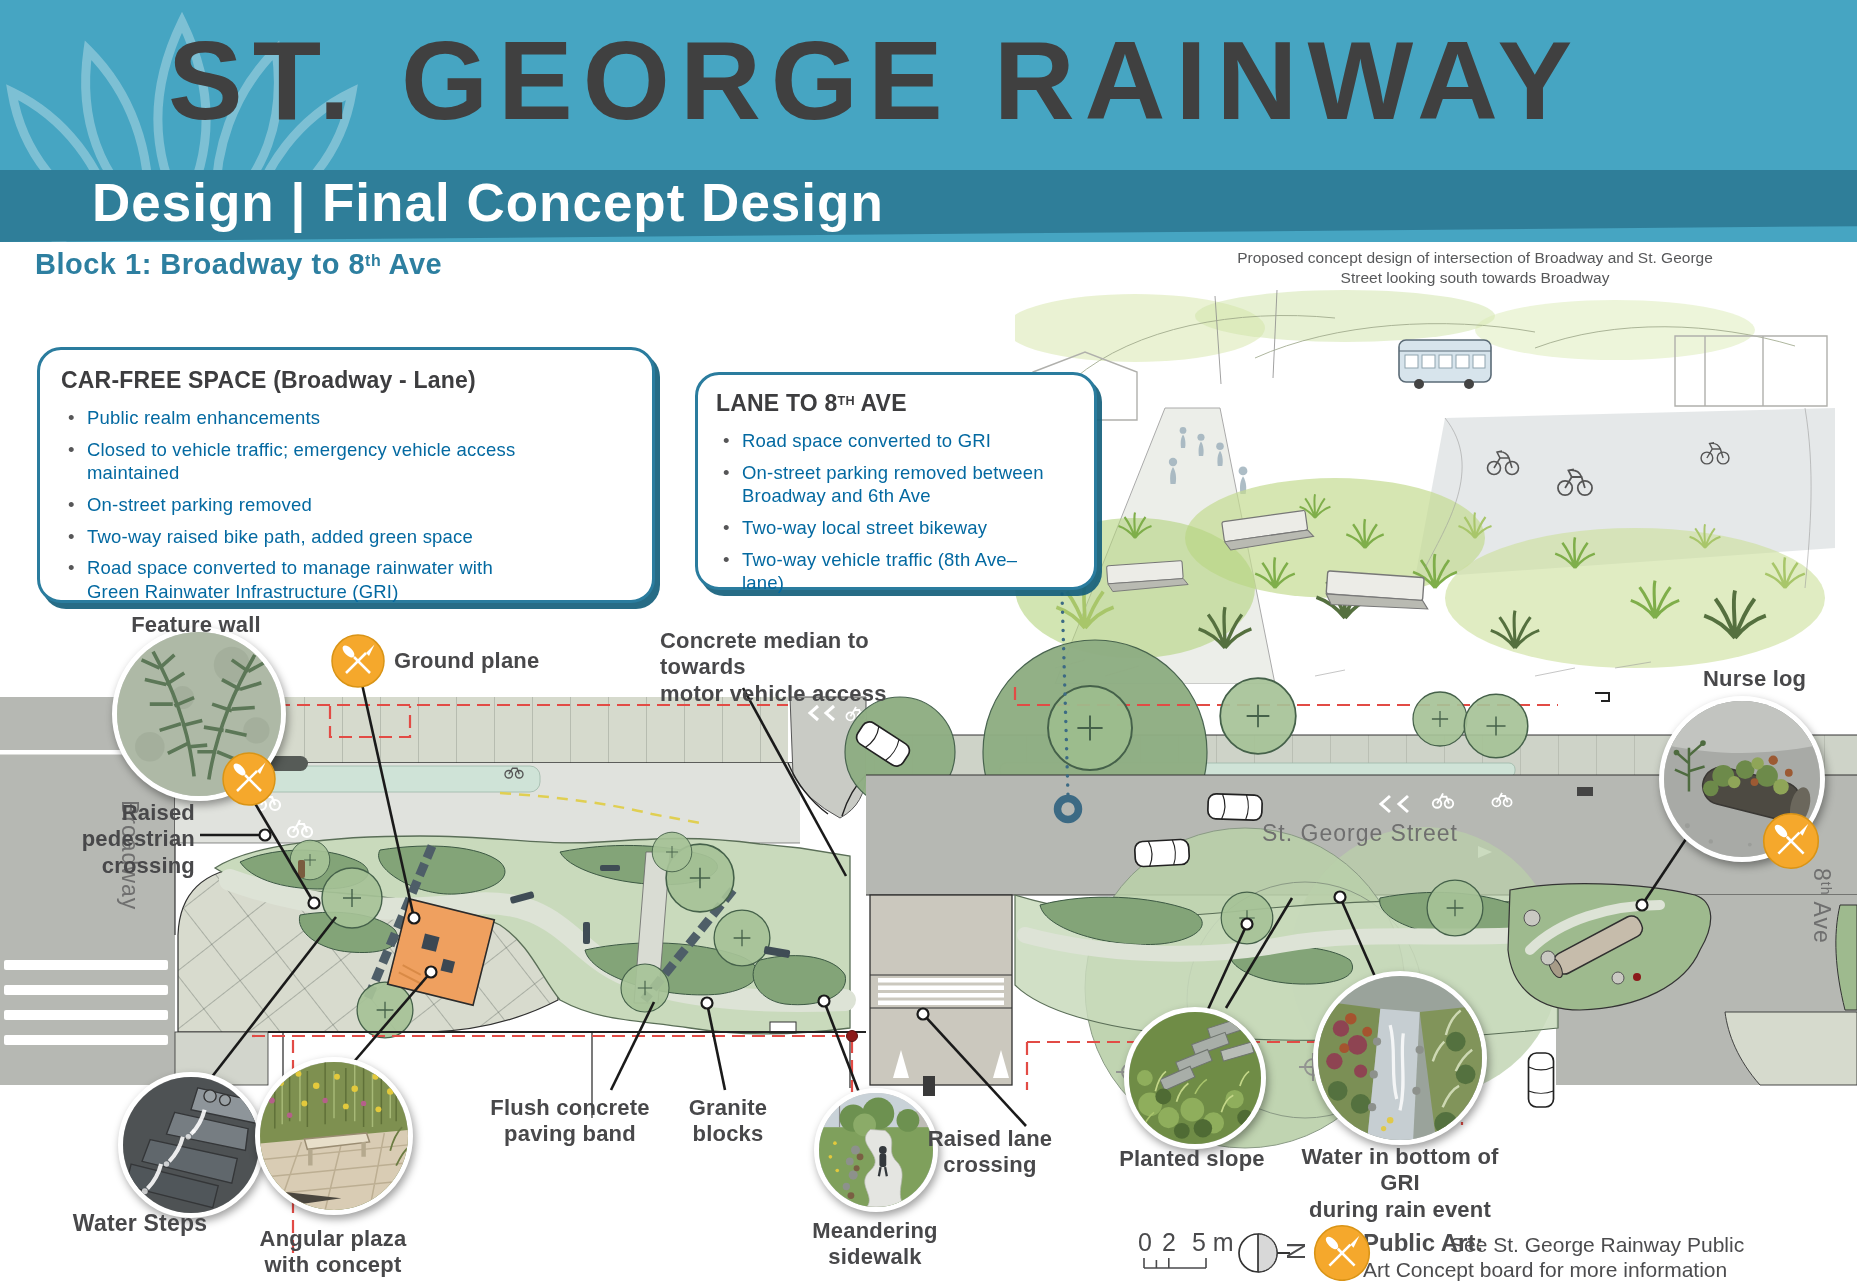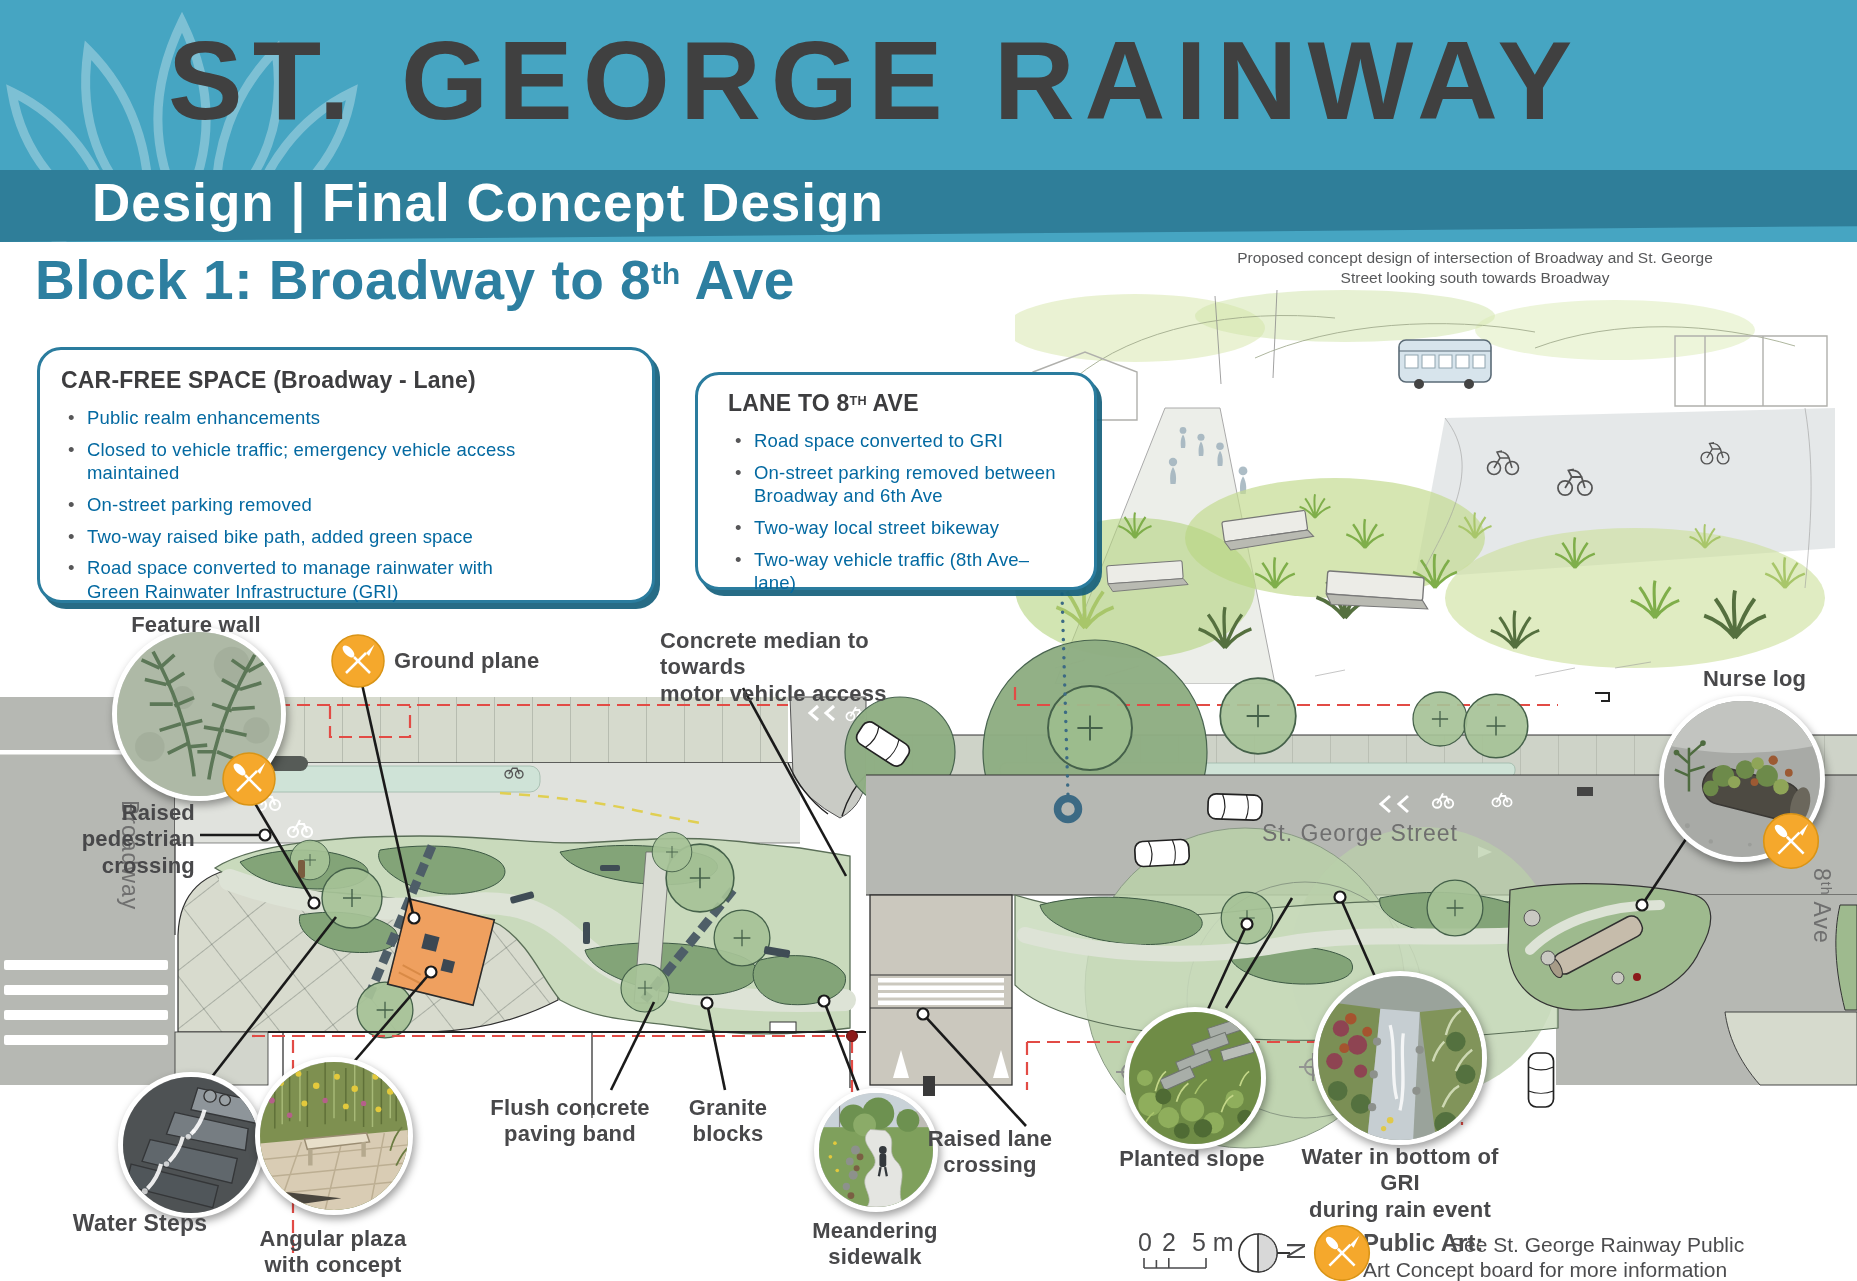--- a/index.html
+++ b/index.html
@@ -7,34 +7,34 @@
           font-family:"Liberation Sans",sans-serif;}
   
   .band{position:absolute;left:0;top:0;width:1857px;height:242px;background:#46a5c2;}
   .lotus{position:absolute;left:-8px;top:0;}
   .main-title{position:absolute;left:168px;top:16px;font-size:112px;font-weight:bold;
               color:#404040;letter-spacing:10px;white-space:nowrap;}
   .subband{position:absolute;left:0;bottom:0;width:100%;height:72px;background:#2f7e99;
            clip-path:polygon(0 0,100% 0,100% 78%,0 100%);}
   .subband span{display:block;padding:2px 0 0 92px;font-size:53px;font-weight:bold;color:#fff;letter-spacing:1px;}
   
-  .block-title{position:absolute;left:35px;top:248px;margin:0;font-size:55px;font-weight:bold;
+  .block-title{position:absolute;left:35px;top:248px;margin:0;font-size:29px;font-weight:bold;
                color:#2d7fa0;letter-spacing:.5px;}
   .sup{font-size:55%;position:relative;top:-0.5em;}
   
   .callout{position:absolute;background:#fff;border:3px solid #2a7c9e;border-radius:24px;
            box-shadow:5px 6px 0 rgba(21,96,124,.92);box-sizing:border-box;z-index:5;}
   .callout h2{margin:0;font-size:23px;font-weight:bold;color:#3d3d3f;letter-spacing:.2px;}
   .callout ul{list-style:none;margin:12px 0 0 0;padding:0;}
   .callout li{position:relative;padding-left:26px;margin-bottom:8px;font-size:18.5px;
               color:#0369a1;line-height:1.28;letter-spacing:.2px;}
   .callout li::before{content:"•";position:absolute;left:7px;top:0;color:#565658;}
   .box1{left:37px;top:347px;width:618px;height:256px;padding:17px 20px 0 21px;}
   .box1 ul{width:486px;}
-  .box2{left:695px;top:372px;width:402px;height:218px;padding:15px 6px 0 30px;}
+  .box2{left:695px;top:372px;width:402px;height:218px;padding:15px 6px 0 18px;}
   .box2 ul{width:346px;}
   
   .sketch{position:absolute;left:1015px;top:248px;width:820px;z-index:0;}
   .sketch .cap{width:580px;margin-left:170px;text-align:center;font-size:15.5px;color:#57585a;line-height:1.3;}
   
   .plan-svg{position:absolute;left:0;top:585px;z-index:2;}
   .icons-svg{position:absolute;left:0;top:585px;z-index:6;}
   .plab{position:absolute;font-weight:bold;color:#48484a;font-size:22px;line-height:1.2;
         letter-spacing:.2px;z-index:4;}
   .center{text-align:center;}

